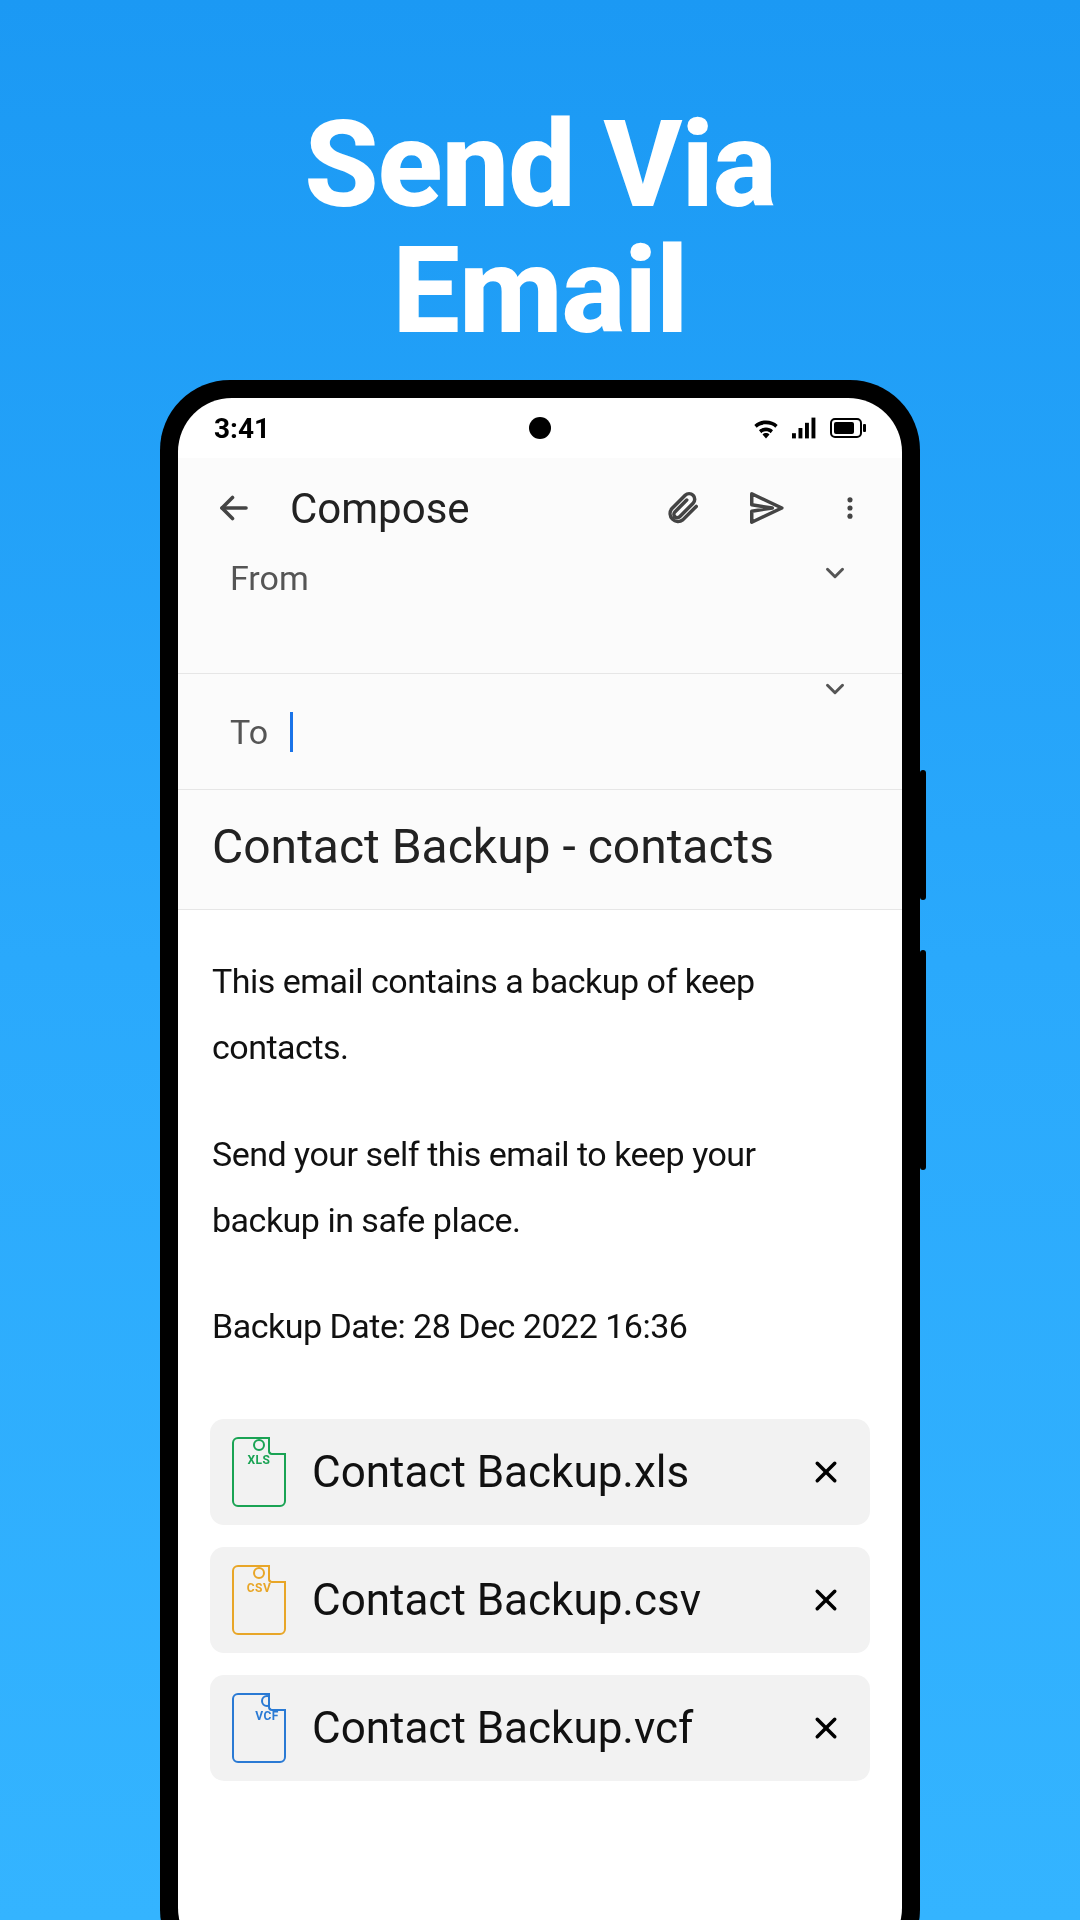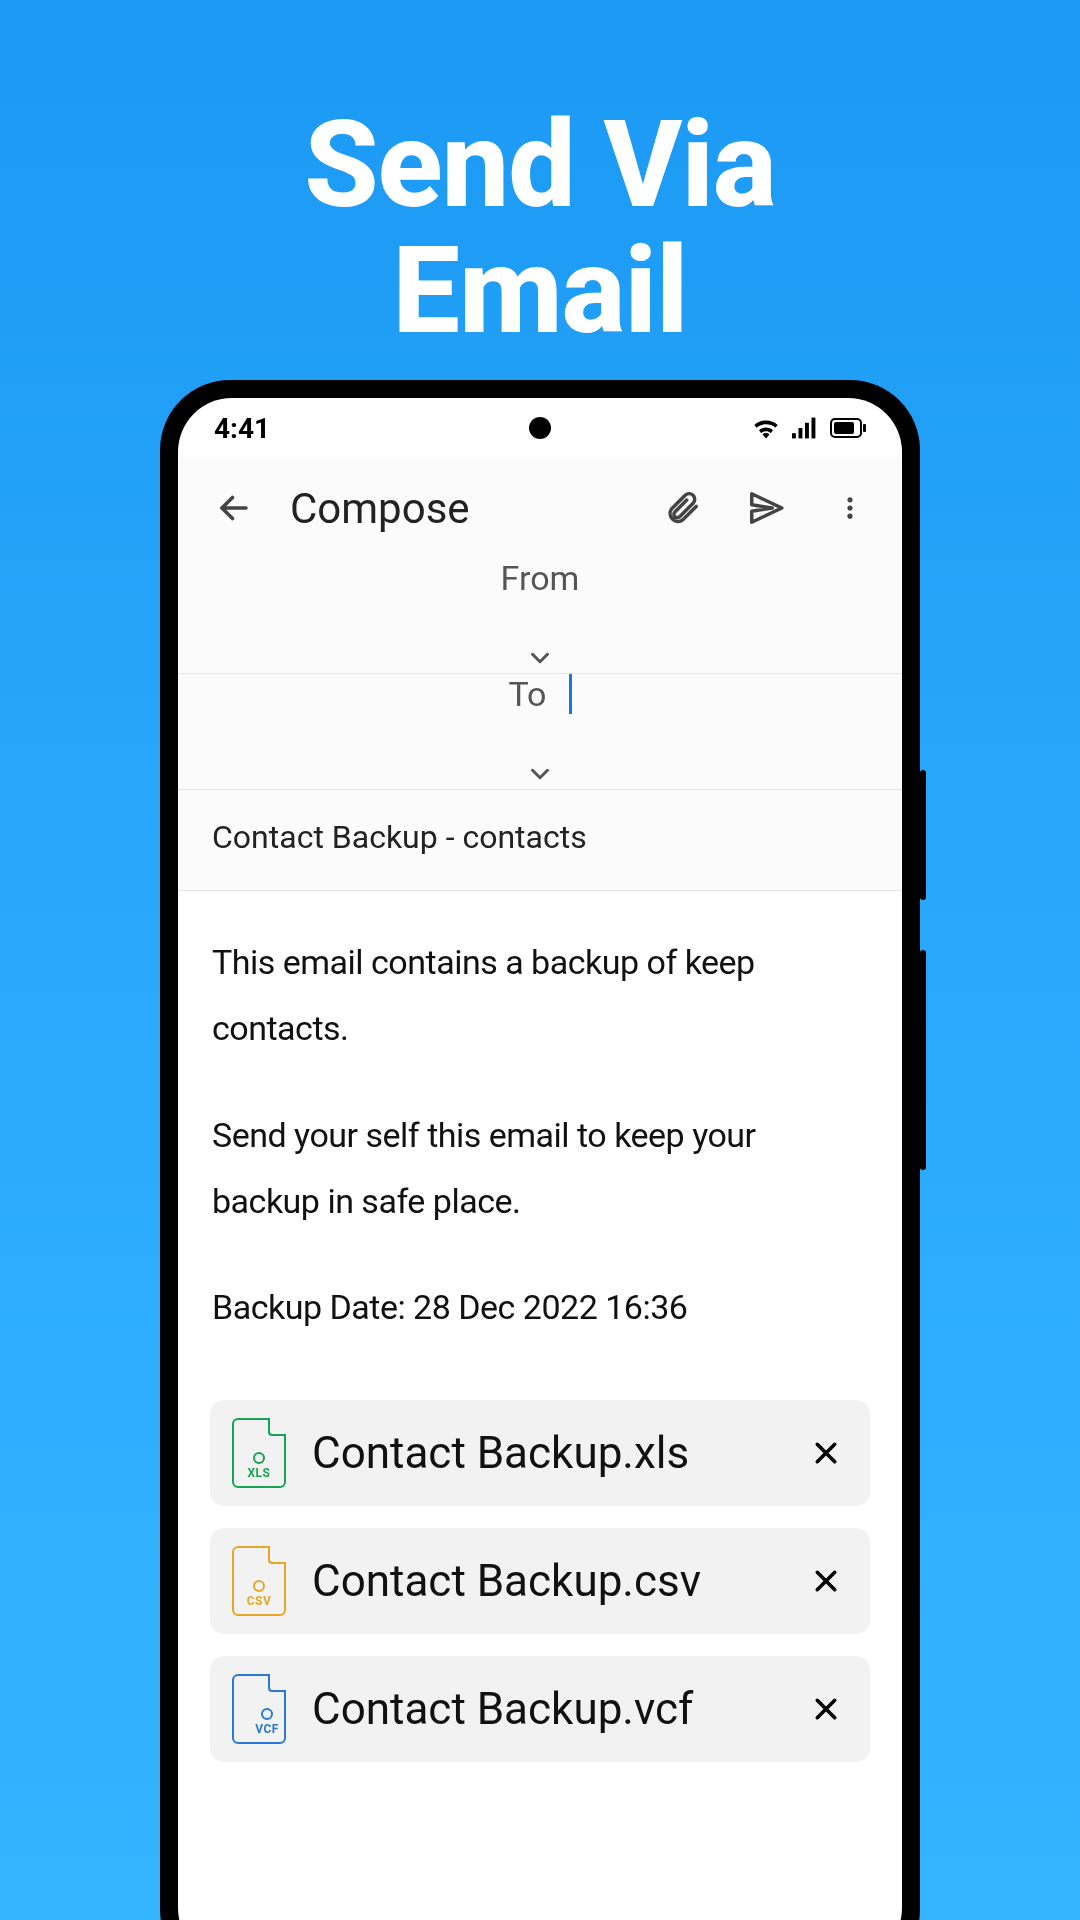--- a/index.html
+++ b/index.html
@@ -96,40 +96,38 @@
     height: 56px;
     display: flex;
     align-items: center;
     justify-content: center;
     color: #444;
   }
 
   
   .field {
     display: flex;
-    align-items: center;
-    padding: 0 41px;
+    padding: 0 52px;
     border-bottom: 1px solid #e6e6e6;
     background: #fbfbfb;
-    flex-direction: column;
   }
   .field .label { font-size: 34px; color: #555; }
   .from-field { height: 116px; justify-content: space-between; }
   .to-field   { height: 116px; justify-content: space-between; }
   .to-field .left { display: flex; align-items: center; gap: 22px; }
   .cursor {
     width: 3px; height: 40px; background: #1a73e8;
     animation: blink 1.1s step-end infinite;
   }
   @keyframes blink { 50% { opacity: 0; } }
 
   .subject-field {
     padding: 28px 34px 34px;
     border-bottom: 1px solid #e6e6e6;
-    font-size: 32px;
+    font-size: 48px;
     color: #222;
     background: #fbfbfb;
   }
 
   .body-area {
     padding: 38px 34px 20px;
     font-size: 34px;
     line-height: 1.95;
     color: #111;
     letter-spacing: -0.5px;
@@ -148,21 +146,21 @@
     gap: 26px;
   }
   .file-icon {
     width: 54px; height: 70px;
     border: 2px solid;
     border-radius: 6px 12px 6px 6px;
     position: relative;
     display: flex;
     flex-direction: column;
     align-items: center;
-    justify-content: flex-end;
+    justify-content: flex-start;
     padding-bottom: 6px;
   }
   .file-icon::before {
     content: "";
     position: absolute;
     top: -2px; right: -2px;
     width: 16px; height: 16px;
     border-left: 2px solid;
     border-bottom: 2px solid;
     border-color: inherit;
@@ -195,21 +193,21 @@
   <div>Email</div>
 </div>
 
 <div class="phone">
   <div class="phone-side-btn b1"></div>
   <div class="phone-side-btn b2"></div>
 
   <div class="screen">
 
     <div class="status-bar">
-      <span>4:41</span>
+      <span>3:41</span>
       <span class="camera-dot"></span>
       <span class="status-icons">
         <svg width="28" height="22" viewBox="0 0 24 18" fill="currentColor">
             <path d="M12 18l-3-3.5c1.7-1.6 4.3-1.6 6 0L12 18zm-6-7c3.3-3.1 8.7-3.1 12 0l-2 2.4c-2.2-2.1-5.8-2.1-8 0L6 11zm-4-4.6C7 1.2 17 1.2 22 6.4l-2 2.3C16 4.9 8 4.9 4 8.7L2 6.4z"></path>
           </svg>
         <svg width="26" height="22" viewBox="0 0 20 16" fill="currentColor">
             <rect x="0" y="12" width="3" height="4"></rect>
             <rect x="5" y="8" width="3" height="8"></rect>
             <rect x="10" y="4" width="3" height="12"></rect>
             <rect x="15" y="0" width="3" height="16"></rect>

